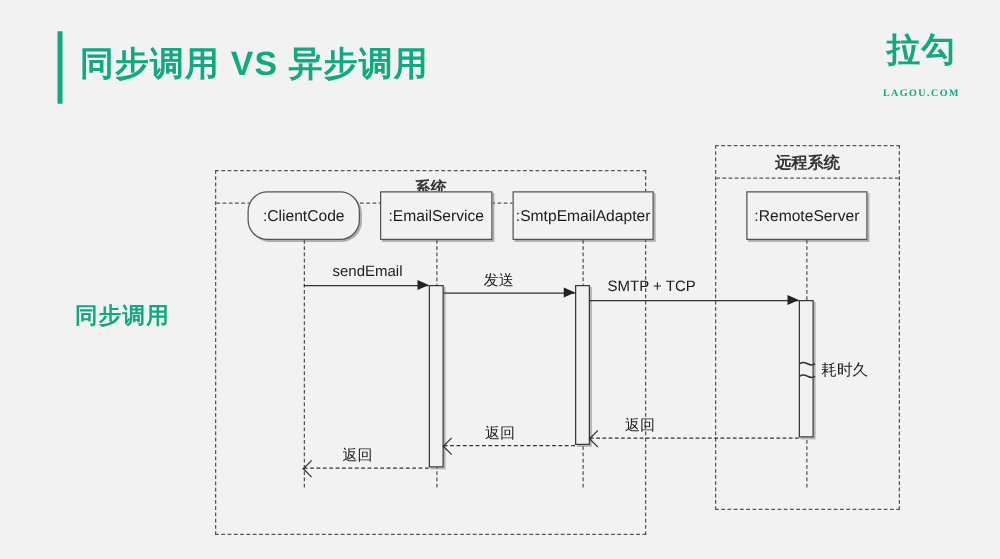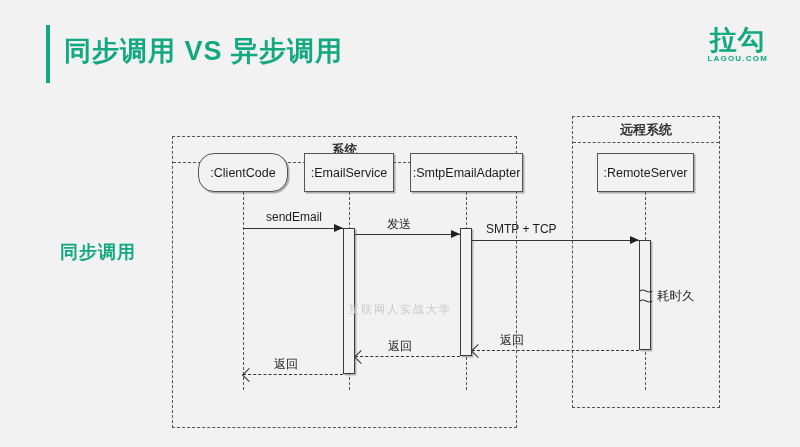--- a/index.html
+++ b/index.html
@@ -12,23 +12,23 @@
   }
   .slide{position:absolute;left:0;top:0;width:800px;height:333px;background:#f2f2f2;}
 
   
   .title-bar{position:absolute;left:46px;top:25px;width:4px;height:58px;background:#12a880;}
   .title{
     position:absolute;left:64px;top:33px;
     font-size:27px;font-weight:bold;color:#12a880;
     letter-spacing:1px;white-space:nowrap;
   }
-  .logo{position:absolute;right:32px;top:26px;text-align:center;}
+  .logo{position:absolute;right:32px;top:26px;text-align:center;font-family:Liberation Serif, serif;}
   .logo-cn{font-size:27px;font-weight:bold;color:#12a880;letter-spacing:1px;line-height:1.05;}
-  .logo-en{font-size:8px;font-weight:bold;color:#12a880;letter-spacing:1.2px;margin-top:0;}
+  .logo-en{font-size:8px;font-weight:bold;color:#12a880;letter-spacing:1.2px;margin-top:16px;}
 
   
   .side-label{
     position:absolute;left:60px;top:240px;
     font-size:18px;font-weight:bold;color:#12a880;letter-spacing:1px;
   }
 
   
   .frame{position:absolute;border:1px dashed #555;background:transparent;box-sizing:border-box;}
   .frame-head{
@@ -132,14 +132,13 @@
   <div class="msg-label" style="left:500px;top:332px;">返回</div>
 
   <div class="msg dashed" style="left:355px;top:356px;width:105px;"></div>
   <div class="arrowhead left-open" style="left:356px;top:351.5px;"></div>
   <div class="msg-label" style="left:388px;top:338px;">返回</div>
 
   <div class="msg dashed" style="left:243px;top:374px;width:100px;"></div>
   <div class="arrowhead left-open" style="left:244px;top:369.5px;"></div>
   <div class="msg-label" style="left:274px;top:356px;">返回</div>
 
-  <div class="footer">互联网人实战大学</div>
 </div>
 
 </body></html>

